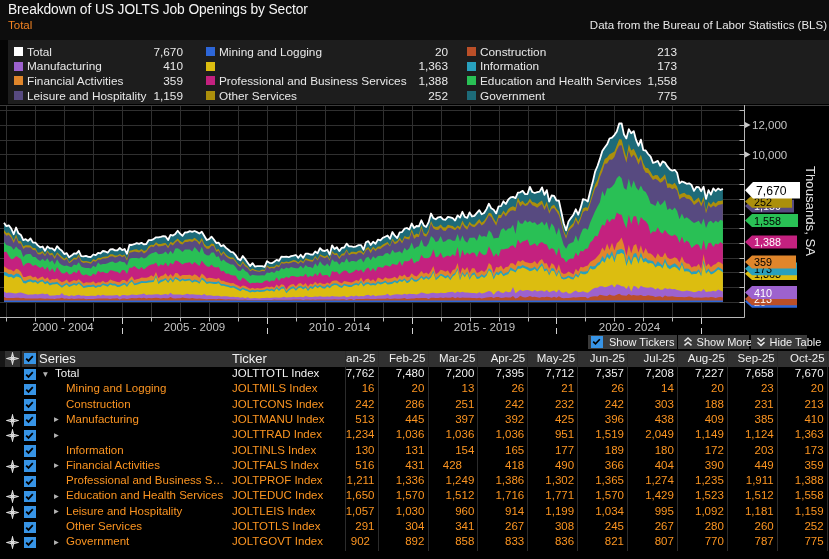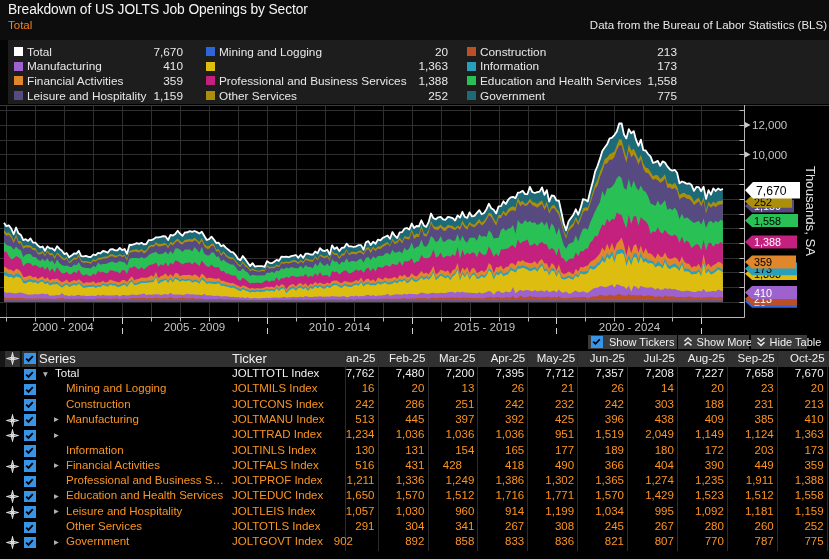--- a/index.html
+++ b/index.html
@@ -506,21 +506,21 @@
         <circle cx="6.5" cy="6.5" r="2" fill="#dcdcdc"></circle>
       </svg>
 <div class="cb" style="left:24px;">
         <svg width="11" height="11" viewBox="0 0 11 11">
           <path d="M2.2 5.6 L4.5 7.9 L8.8 3.2" fill="none" stroke="#000" stroke-width="1.8"></path>
         </svg>
       </div>
 <div class="arr" style="left:54px">▸</div>
 <div class="tro" style="left:66px">Government</div>
 <div class="tro" style="left:232px">JOLTGOVT Index</div>
-<div class="tro num" style="right:476px">902</div>
+<div class="tro num" style="right:459px">902</div>
 <div class="tro num" style="right:404.6px">892</div>
 <div class="tro num" style="right:354.7px">858</div>
 <div class="tro num" style="right:304.8px">833</div>
 <div class="tro num" style="right:254.9px">836</div>
 <div class="tro num" style="right:205.0px">821</div>
 <div class="tro num" style="right:155.1px">807</div>
 <div class="tro num" style="right:105.2px">770</div>
 <div class="tro num" style="right:55.3px">787</div>
 <div class="tro num" style="right:5.4px">775</div>
 </div>

